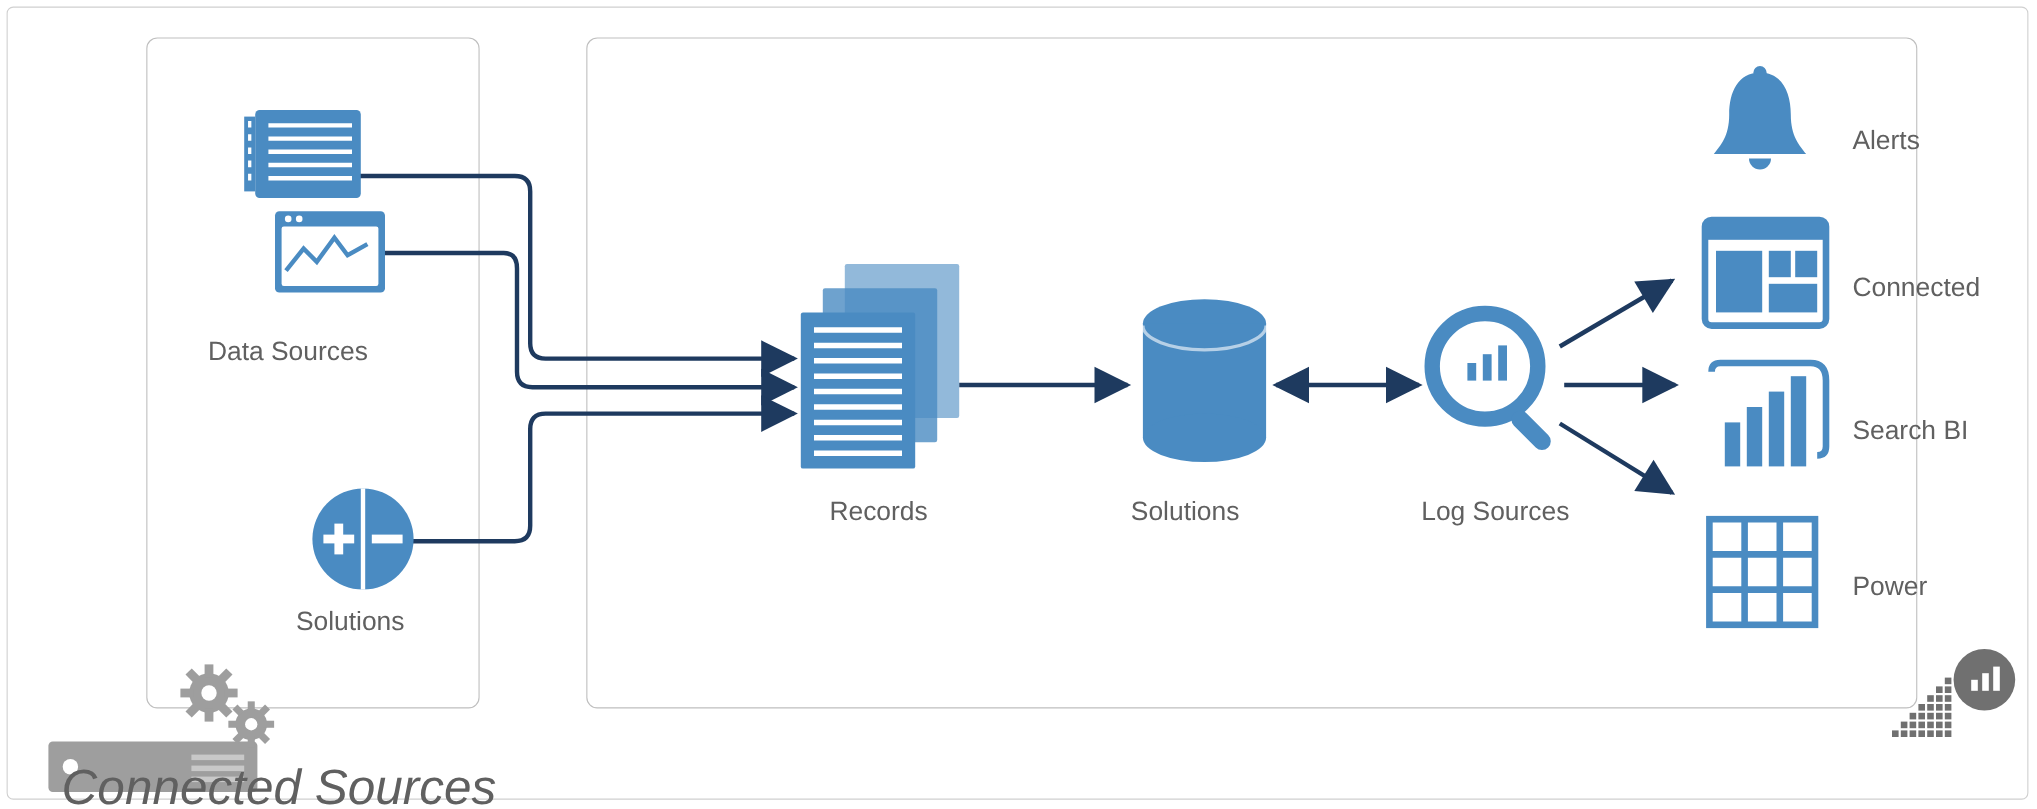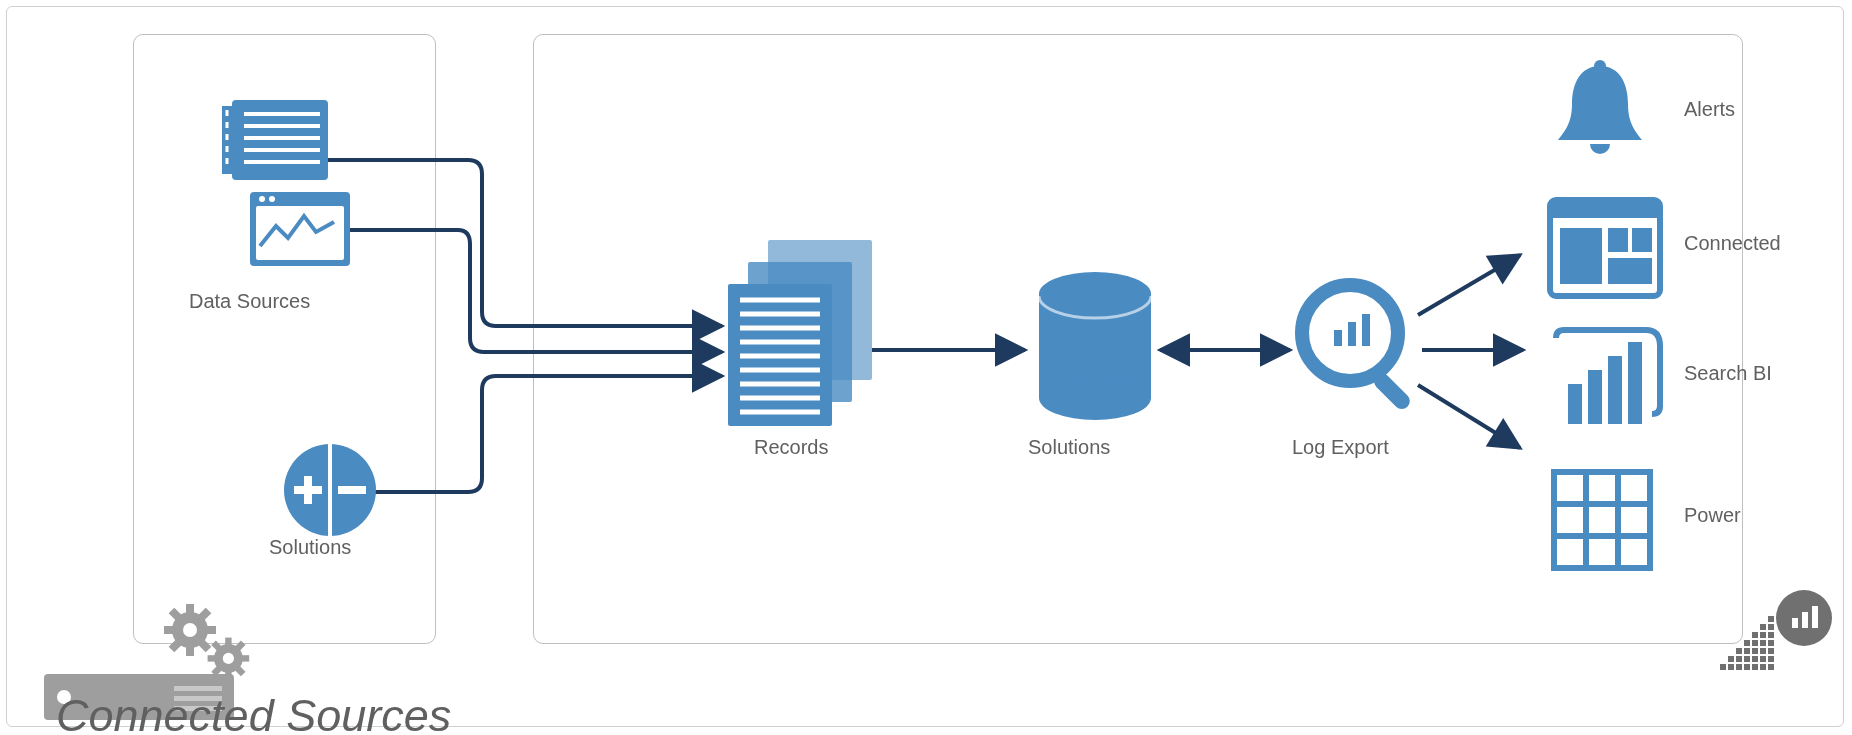--- a/index.html
+++ b/index.html
@@ -2,21 +2,21 @@
 <html><head>
 <meta charset="utf-8">
 <style>
   html, body { margin:0; padding:0; width:1852px; height:735px; background:#fff; font-family:"Segoe UI",Arial,sans-serif; }
   .canvas { position:relative; width:1852px; height:735px; }
   .outer-frame { position:absolute; left:6px; top:6px; width:1838px; height:721px; border:1px solid #d0d0d0; border-radius:6px; box-sizing:border-box; }
   .panel { position:absolute; border:1px solid #bfbfbf; border-radius:10px; box-sizing:border-box; }
   .panel-left { left:133px; top:34px; width:303px; height:610px; }
   .panel-right { left:533px; top:34px; width:1210px; height:610px; }
   .label { position:absolute; color:#606060; font-weight:400; }
-  .label-md { font-size:20px; }
+  .label-md { font-size:24px;margin-top:16px; }
   .label-lg { font-size:45px;font-style:italic; }
   svg.abs { position:absolute; overflow:visible; }
 </style>
 </head>
 <body>
 <div class="canvas">
 
 <div class="outer-frame"></div>
 <div class="panel panel-left"></div>
 <div class="panel panel-right"></div>
@@ -225,20 +225,20 @@
     <rect x="72" y="30" width="6" height="10"></rect>
     <rect x="82" y="24" width="6" height="16"></rect>
     <rect x="92" y="18" width="6" height="22"></rect>
   </g>
 </svg>
 
 <div class="label label-md" style="left:189px; top:290px">Data Sources</div>
 <div class="label label-md" style="left:269px; top:536px">Solutions</div>
 <div class="label label-md" style="left:754px; top:436px">Records</div>
 <div class="label label-md" style="left:1028px; top:436px">Solutions</div>
-<div class="label label-md" style="left:1292px; top:436px">Log Export</div>
+<div class="label label-md" style="left:1292px; top:436px">Log Sources</div>
 <div class="label label-md" style="left:1684px; top:98px">Alerts</div>
 <div class="label label-md" style="left:1684px; top:232px">Connected</div>
 <div class="label label-md" style="left:1684px; top:362px">Search BI</div>
 <div class="label label-md" style="left:1684px; top:504px">Power</div>
 <div class="label label-lg" style="left:56px; top:690px">Connected Sources</div>
 
 </div>
 
 </body></html>

